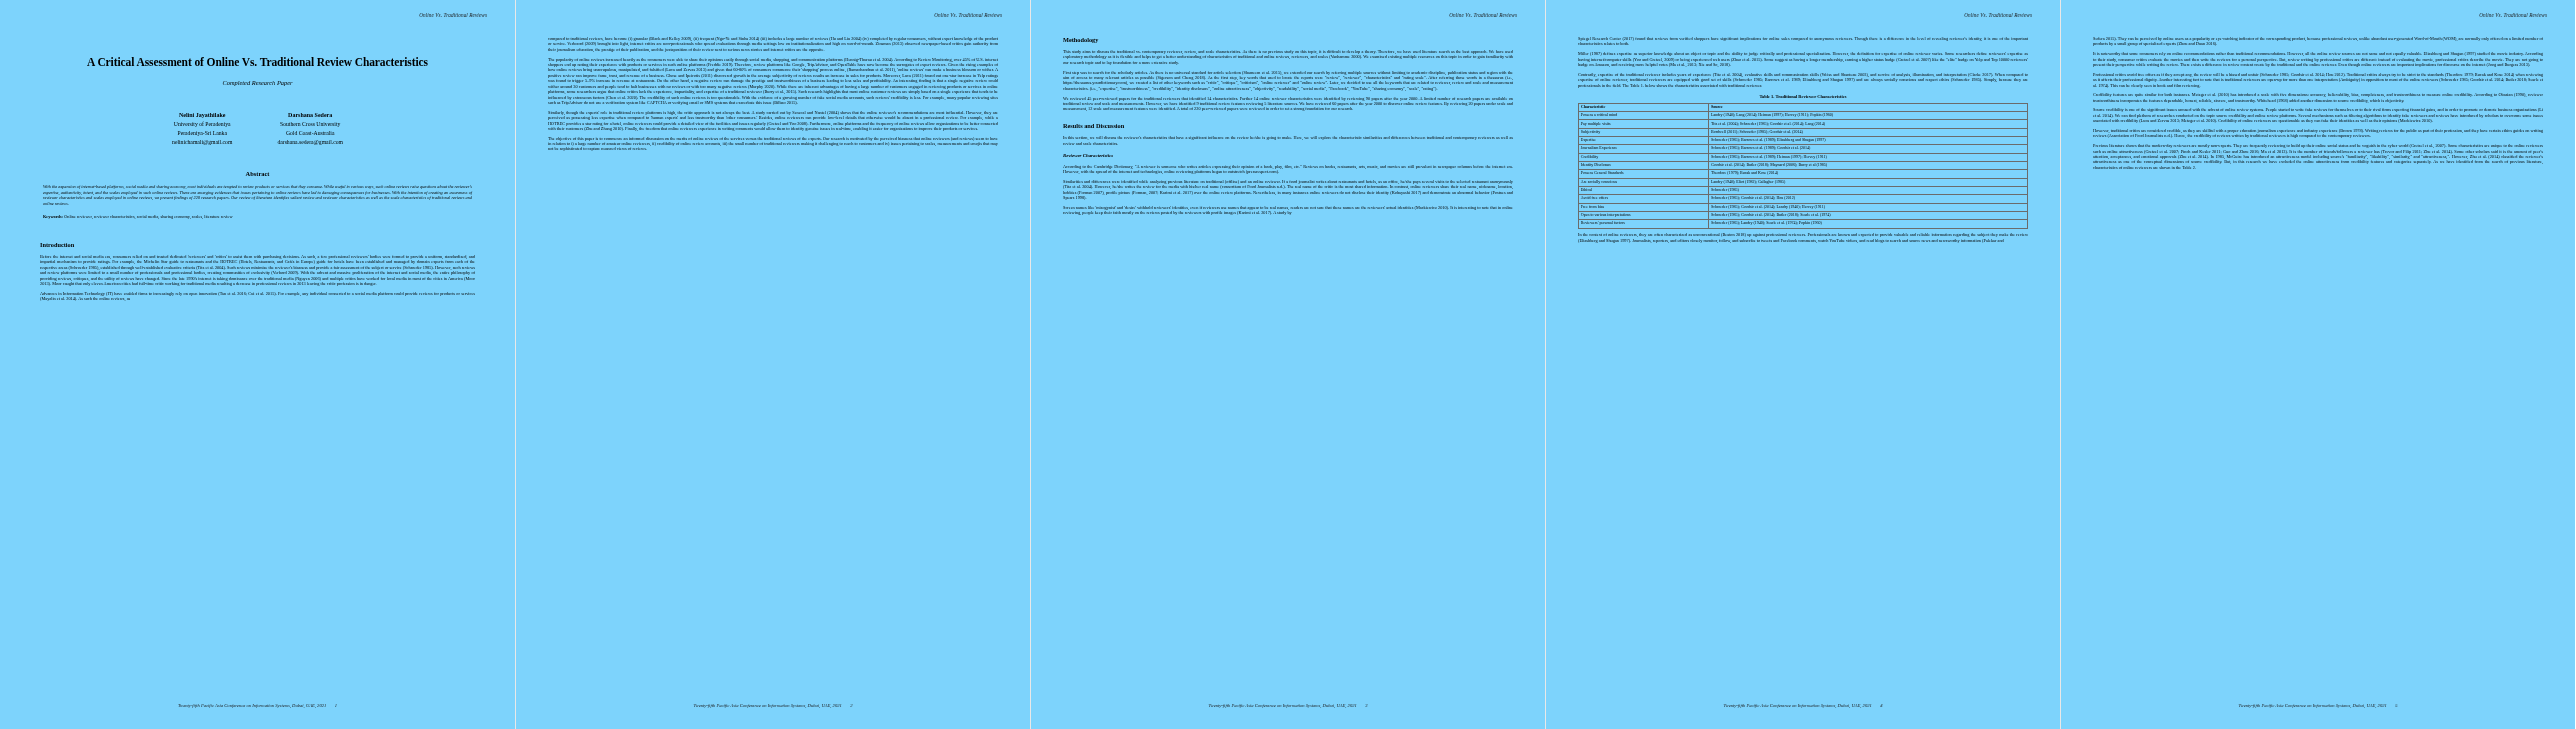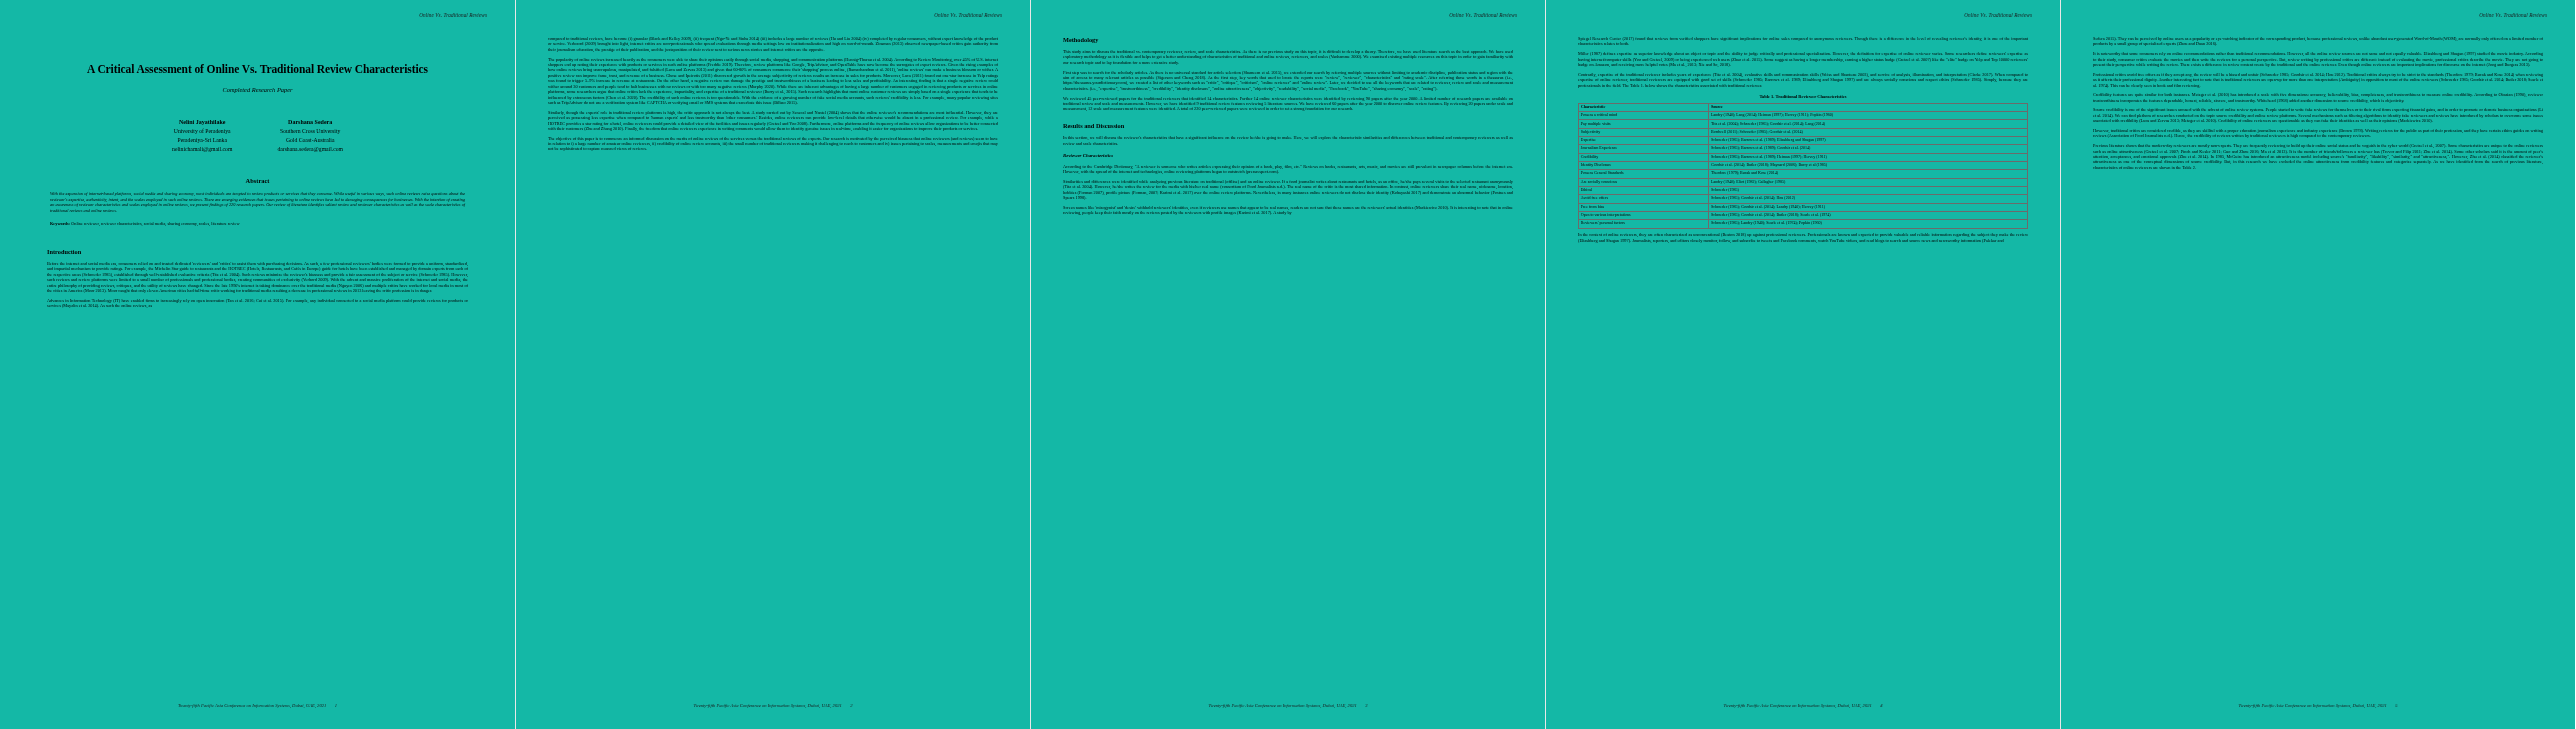--- a/index.html
+++ b/index.html
@@ -3,22 +3,22 @@
 <meta charset="utf-8">
 <style>
   html,body{margin:0;padding:0;background:#c9c9c9;}
   body{font-family:"Liberation Serif", serif;}
   .sheet{
     width:2576px;height:729px;background:#ffffff;position:relative;
     display:flex;flex-direction:row;overflow:hidden;
   }
   .page{
     position:relative;height:729px;width:515px;flex:0 0 515px;
-    box-sizing:border-box;background:#14b8a6;
-    padding:15px;
+    box-sizing:border-box;background:#7dd3fc;
+    padding:8px;
   }
   .page + .page{border-left:0.6px solid #e8e8e8;}
   .runhead{
     position:absolute;top:12px;right:28px;
     font-style:italic;font-size:5.2px;color:#1a1a1a;
     letter-spacing:0.1px;white-space:nowrap;
   }
   .footer{
     position:absolute;bottom:20.7px;left:0;width:100%;
     text-align:center;font-style:italic;font-size:4.6px;color:#1a1a1a;

